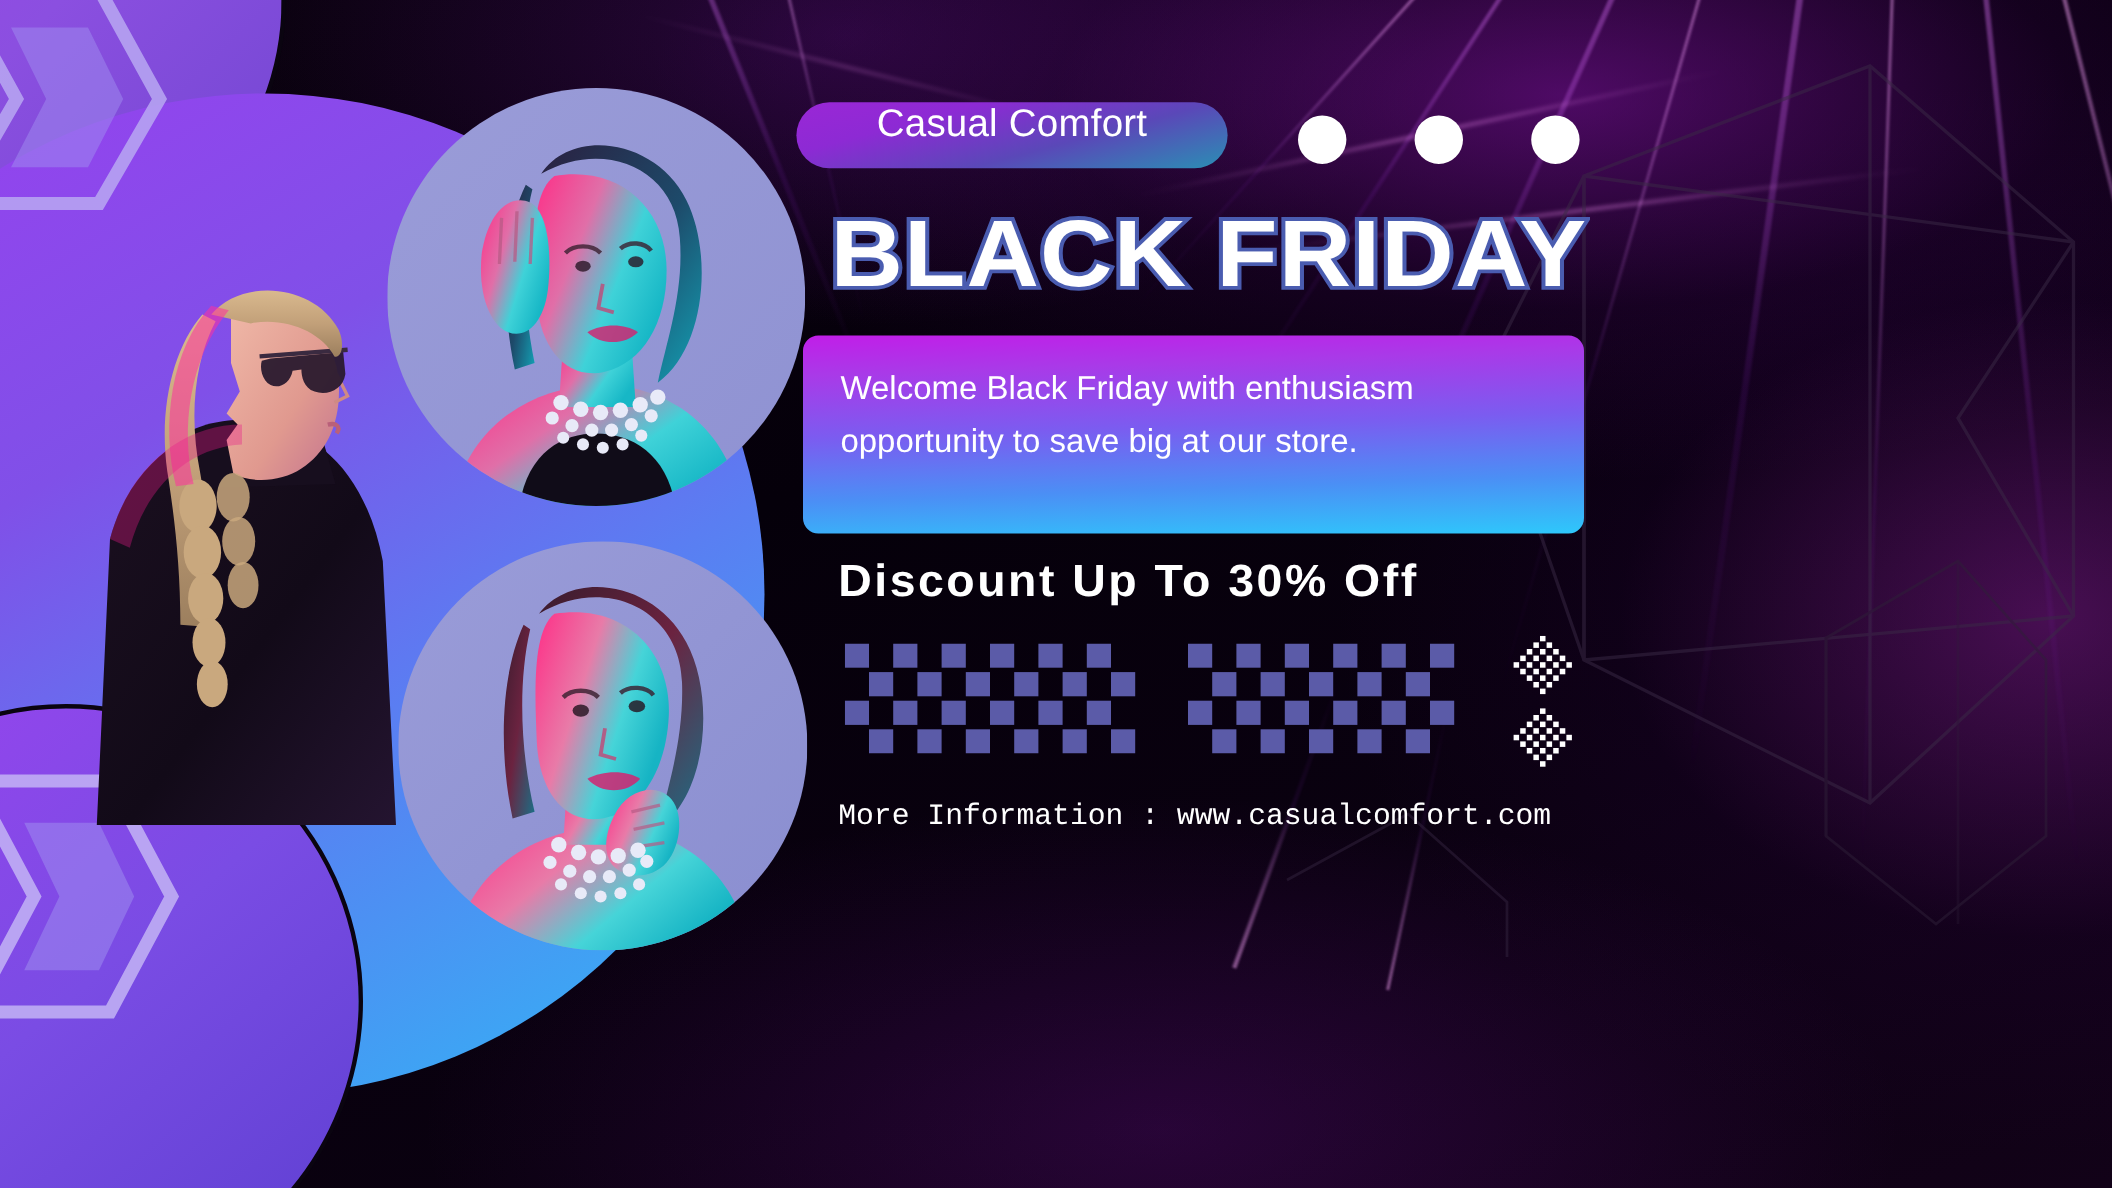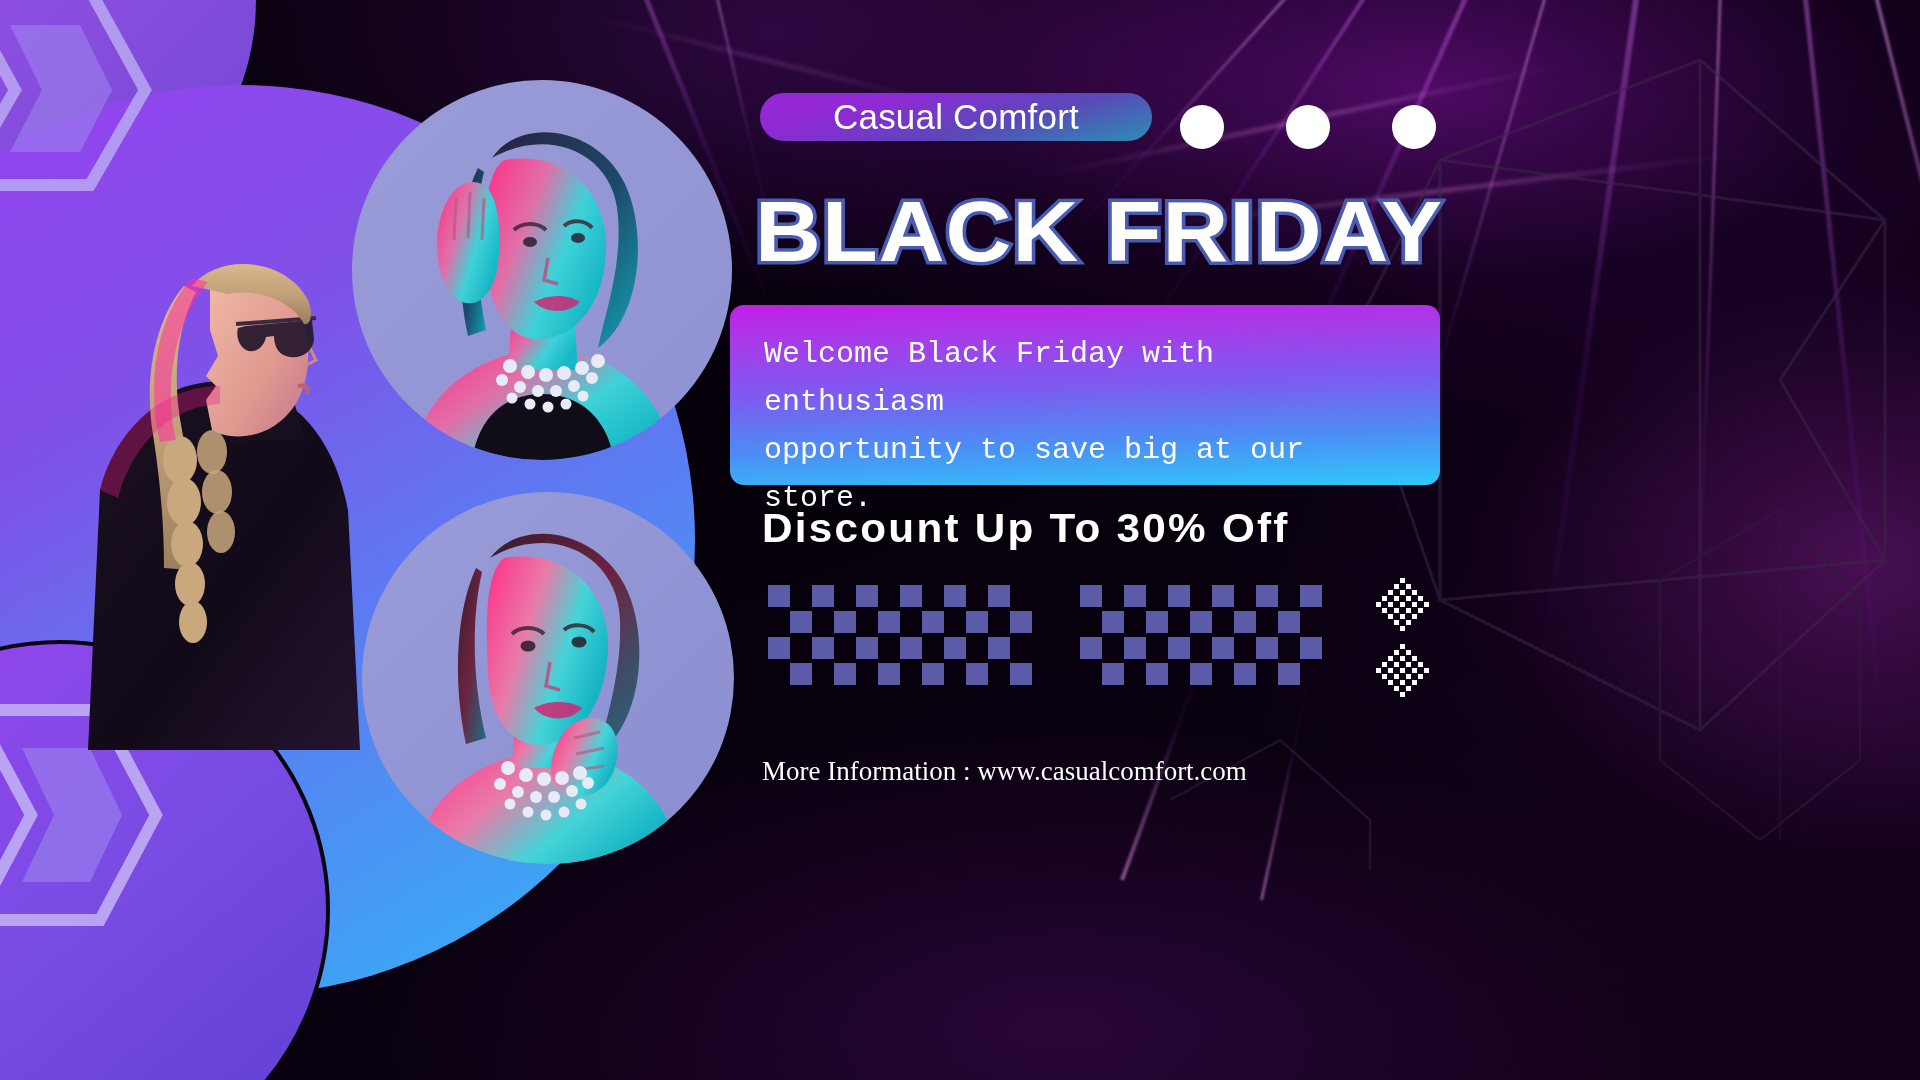--- a/index.html
+++ b/index.html
@@ -40,24 +40,24 @@
   .circ { position:absolute; border-radius:50%; }
   .chev { position:absolute; }
 
   
   .photo-circle {
     position:absolute; border-radius:50%; overflow:hidden;
   }
 
   
   .badge {
-    position:absolute; left:760px; top:93px; width:392px; height:48px;
+    position:absolute; left:724px; top:93px; width:392px; height:60px;
     border-radius:32px;
     background:linear-gradient(165deg,#9a27d6 0%, #8d2ad4 28%, #5a48b8 62%, #2a8fb4 100%);
-    display:flex; align-items:center; justify-content:center;
+    display:flex; align-items:flex-start; justify-content:center;
   }
   .badge span {
     font-size:35px; color:#fff; letter-spacing:.2px;
     font-family:"Liberation Sans", sans-serif;
   }
 
   .dots { position:absolute; top:105px; left:1180px; display:flex; gap:62px; }
   .dot { width:44px; height:44px; border-radius:50%; background:#fff; }
 
   .headline {
@@ -72,41 +72,40 @@
   }
 
   .desc-panel {
     position:absolute; left:730px; top:305px; width:710px; height:180px;
     border-radius:14px 14px 14px 14px;
     background:linear-gradient(178deg,#c11ee8 0%, #a93ae8 18%, #7b5cf0 46%, #4b8ff5 74%, #2ec8fb 100%);
   }
   .desc-text {
     position:absolute; left:764px; top:330px; width:620px;
     font-size:30px; line-height:48px; color:#ffffff;
-    font-family:Liberation Mono, monospace;
+    font-family:Liberation Sans, sans-serif;
   }
 
   .discount {
     position:absolute; left:762px; top:505px;
     font-family:"Liberation Sans", sans-serif;
     font-weight:700; font-size:41px; color:#ffffff;
     letter-spacing:2.2px; white-space:nowrap;
     transform:scaleX(1.03); transform-origin:left center;
   }
 
   .checker-wrap { position:absolute; top:585px; left:768px; display:flex; gap:42px; }
   .checker { display:block; }
 
   .diamond-deco { position:absolute; left:1366px; top:578px; }
 
   .more-info {
     position:absolute; left:762px; top:728px;
     font-size:27px; color:#ffffff; white-space:nowrap;
-    font-family:Liberation Serif, serif;
-    margin-top:28px;
+    font-family:Liberation Mono, monospace;
   }
 </style>
 </head>
 <body>
 
 <div id="stage">
 
   <div class="bg-base"></div>
 
   <div class="ray" style="left:1480px;top:-40px;width:5px;height:700px;transform:rotate(24deg);"></div>

